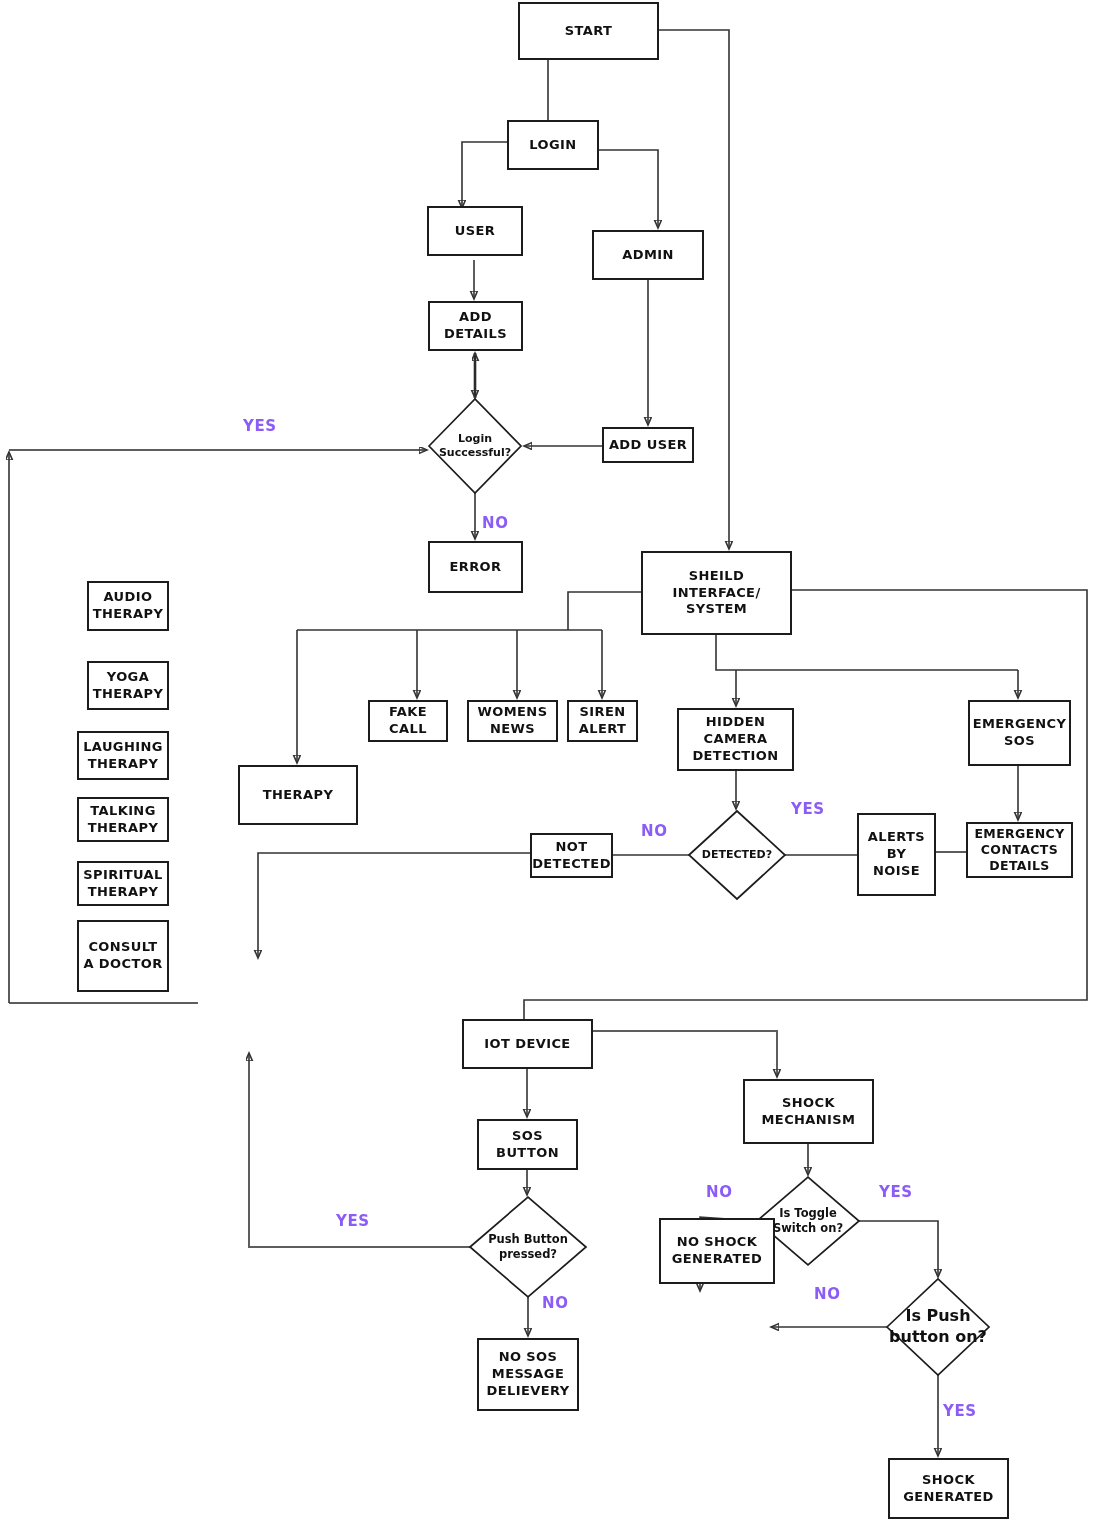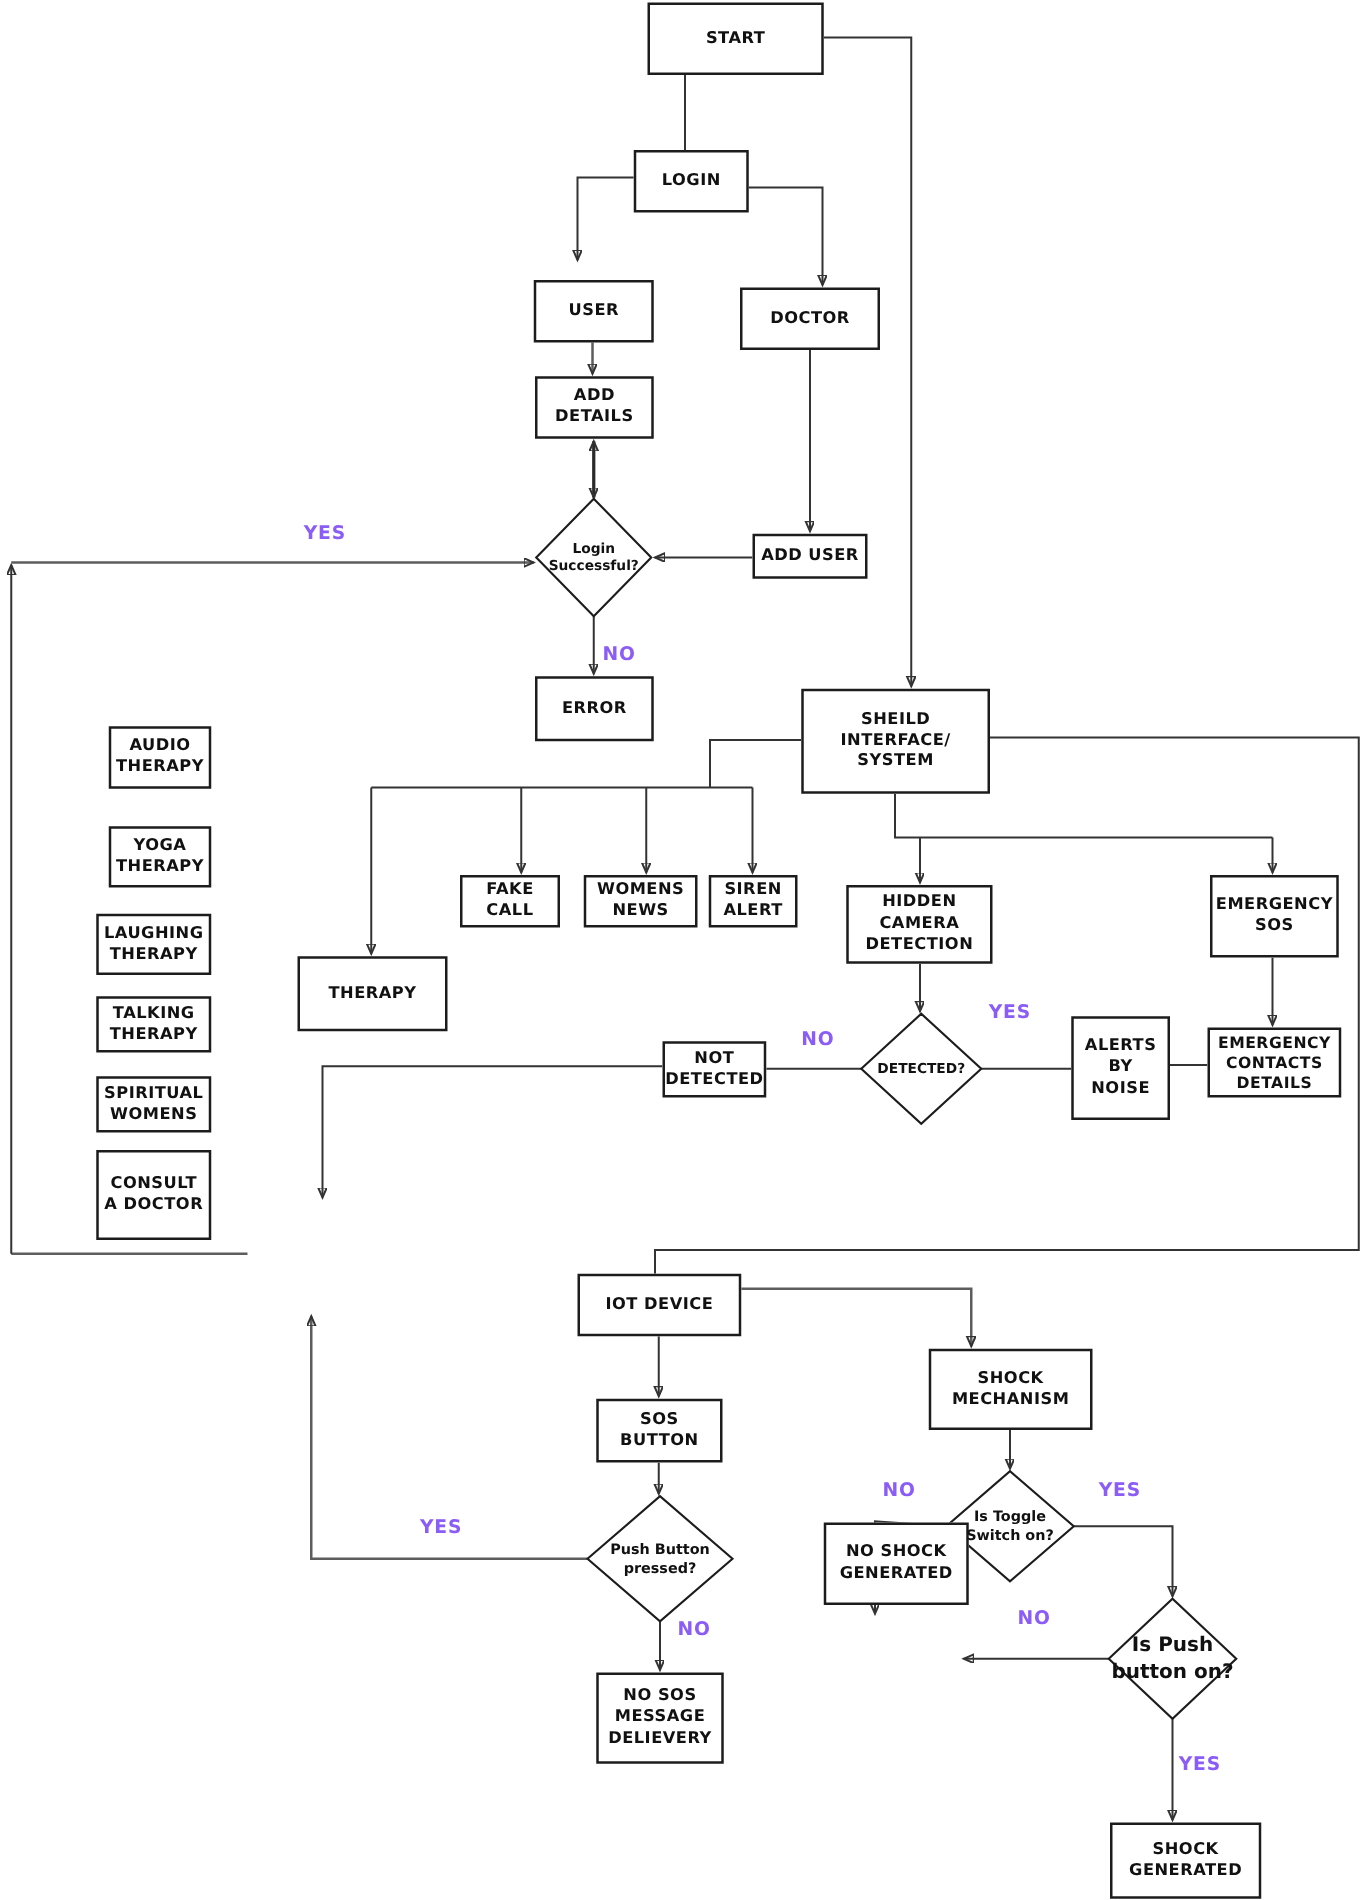--- a/index.html
+++ b/index.html
@@ -79,25 +79,25 @@
     <polygon class="diamond" points="757,1221 808,1177 859,1221 808,1265"></polygon>
     <polygon class="diamond" points="887,1327 938,1279 989,1327 938,1375"></polygon>
   </svg>
 
   <div class="node" style="left:518px;top:2px;width:141px;height:58px">
       <span class="lbl">START</span>
     </div>
   <div class="node" style="left:507px;top:120px;width:92px;height:50px">
       <span class="lbl">LOGIN</span>
     </div>
-  <div class="node" style="left:427px;top:224px;width:96px;height:50px">
+  <div class="node" style="left:427px;top:206px;width:96px;height:50px">
       <span class="lbl">USER</span>
     </div>
   <div class="node" style="left:592px;top:230px;width:112px;height:50px">
-      <span class="lbl">DOCTOR</span>
+      <span class="lbl">ADMIN</span>
     </div>
   <div class="node" style="left:428px;top:301px;width:95px;height:50px">
       <span class="lbl">ADD
 DETAILS</span>
     </div>
   <div class="node" style="left:602px;top:427px;width:92px;height:36px">
       <span class="lbl">ADD USER</span>
     </div>
   <div class="node" style="left:428px;top:541px;width:95px;height:52px">
       <span class="lbl">ERROR</span>
@@ -119,21 +119,21 @@
   <div class="node" style="left:77px;top:731px;width:92px;height:49px">
       <span class="lbl">LAUGHING
 THERAPY</span>
     </div>
   <div class="node" style="left:77px;top:797px;width:92px;height:45px">
       <span class="lbl">TALKING
 THERAPY</span>
     </div>
   <div class="node" style="left:77px;top:861px;width:92px;height:45px">
       <span class="lbl">SPIRITUAL
-WOMENS</span>
+THERAPY</span>
     </div>
   <div class="node" style="left:77px;top:920px;width:92px;height:72px">
       <span class="lbl">CONSULT
 A DOCTOR</span>
     </div>
 
   <div class="node" style="left:238px;top:765px;width:120px;height:60px">
       <span class="lbl">THERAPY</span>
     </div>
   <div class="node" style="left:368px;top:700px;width:80px;height:42px">

